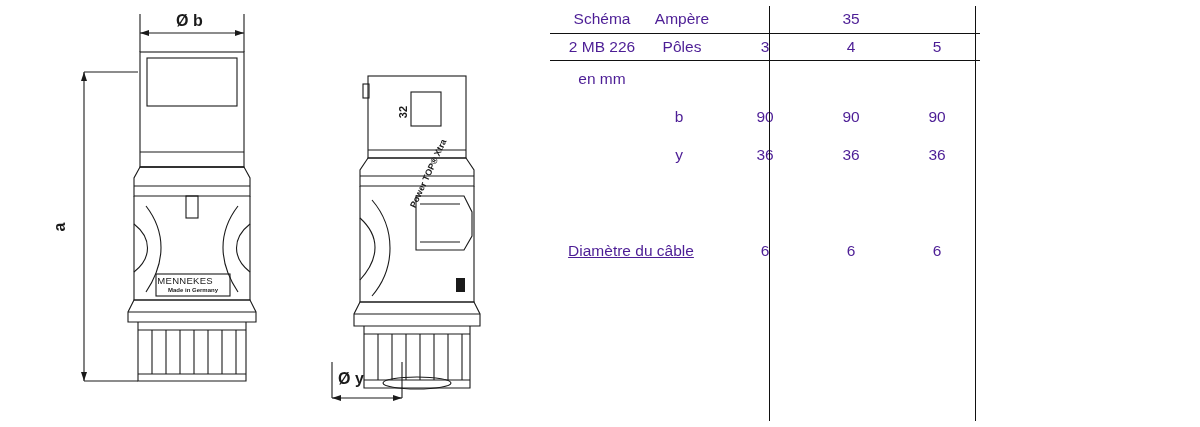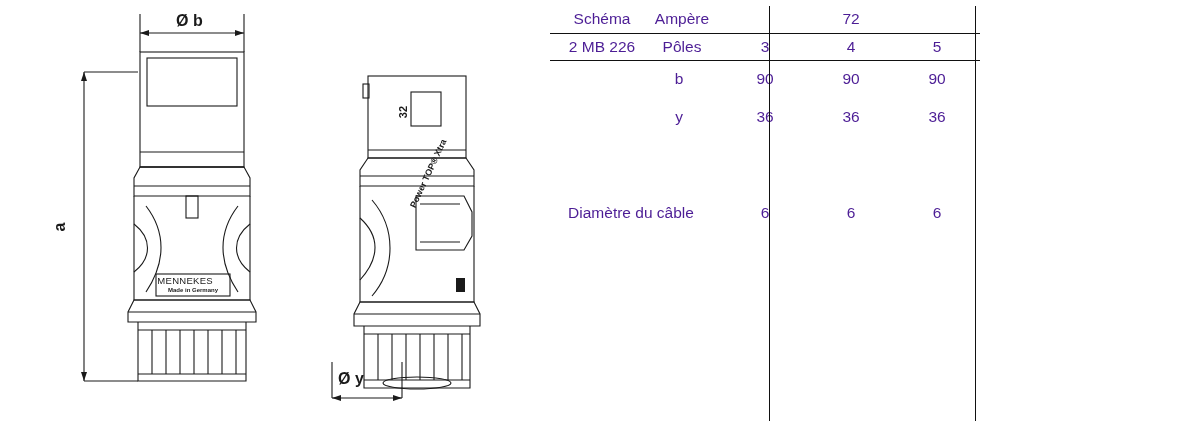--- a/index.html
+++ b/index.html
@@ -72,20 +72,21 @@
   .dim-label {
     font-size: 16px;
     font-weight: bold;
     text-align: left;
     padding-left: 18px !important;
   }
   .small-lbl {
     font-size: 15.5px;
     text-align: right;
     padding-right: 10px !important;
+    text-decoration: underline;
   }
   .sub-bold { font-weight: bold; font-size: 15.5px; }
   .bb { border-bottom: 1.3px solid #111; }
 
   .row-h { height: 27px; }
   .row-tall { height: 38px; }
 
   .vline {
     position: absolute;
     top: 0;
@@ -209,32 +210,39 @@
   <div class="table-wrap">
     <div class="vline vline-left"></div>
     <div class="vline vline-right"></div>
 
     <table class="spec">
       <tbody>
 
         <tr class="row-h">
           <td class="h-title bb">Schéma</td>
           <td class="hdr-label bb">Ampère</td>
-          <td class="bb bold" colspan="3">72</td>
+          <td class="bb bold" colspan="3">35</td>
         </tr>
 
         <tr class="row-h">
           <td class="h-title bb">2 MB 226</td>
           <td class="hdr-label bb">Pôles</td>
           <td class="bb sub-bold v-col">3</td>
           <td class="bb sub-bold v-col">4</td>
           <td class="bb sub-bold v-col">5</td>
         </tr>
 
 
+        <tr class="row-tall">
+          <td class="dim-label">en mm</td>
+          <td></td>
+          <td></td>
+          <td></td>
+          <td></td>
+        </tr>
 
         <tr class="row-tall">
           <td></td>
           <td class="sub-bold">b</td>
           <td>90</td>
           <td>90</td>
           <td>90</td>
         </tr>
 
         <tr class="row-tall">

